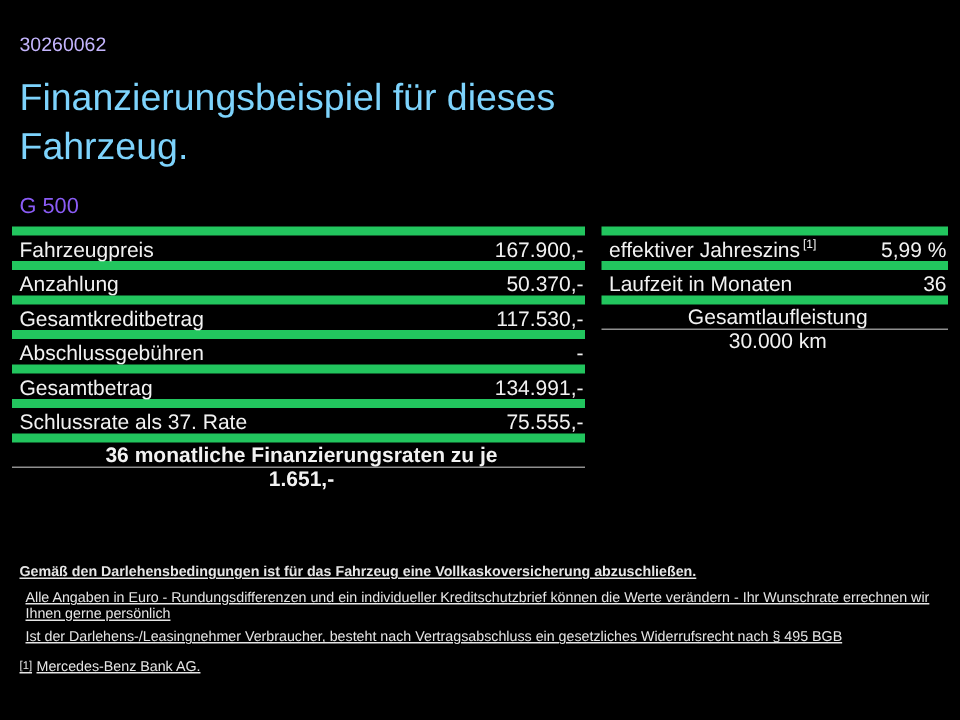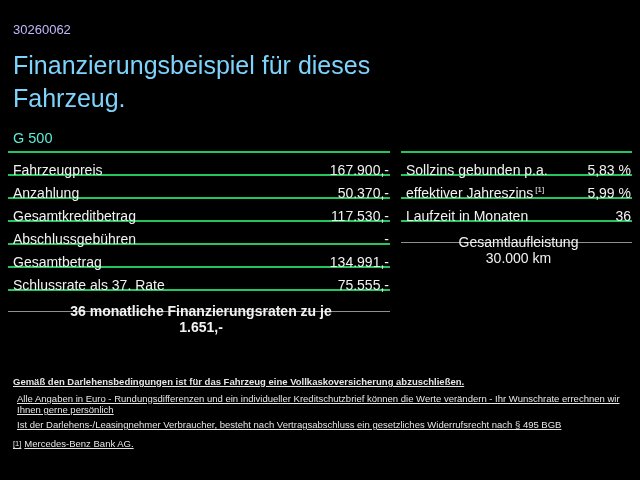--- a/index.html
+++ b/index.html
@@ -16,33 +16,33 @@
     font-size: 13px; color: #c4b5fd;
   }
   .page-title {
     position: absolute; left: 13px; top: 49px;
     width: 450px;
     font-size: 25px; line-height: 33px;
     color: #7dd3fc; font-weight: 400;
   }
   .model-name {
     position: absolute; left: 13px; top: 130px;
-    font-size: 14.5px; color: #5eead4;
+    font-size: 14.5px; color: #8b5cf6;
   }
   .fin-table {
     position: absolute; top: 151px;
   }
   .fin-table.left  { left: 8px;   width: 382px; }
   .fin-table.right { left: 401px; width: 231px; }
   .trow {
     display: flex; justify-content: space-between; align-items: center;
     height: 23px; box-sizing: border-box;
-    border-top: 2px solid #22c55e;
+    border-top: 6px solid #22c55e;
     font-size: 14px;
-    padding: 12px 1px 0 5px;
+    padding: 0 1px 0 5px;
   }
   .fin-table .trow:last-child { border-bottom: 1px solid #8f8f8f; flex-direction: column; }
   .trow.bold { font-weight: bold; }
   .tlabel { white-space: nowrap; }
   .tvalue { white-space: nowrap; text-align: right; }
   sup.fn {
     font-size: 8px; vertical-align: super; line-height: 0; margin-left: 2px;
   }
   .footer {
     position: absolute; left: 13px; top: 376px; width: 620px;
@@ -89,24 +89,20 @@
     <span class="tvalue">75.555,-</span>
   </div>
   <div class="trow bold">
     <span class="tlabel">36 monatliche Finanzierungsraten zu je</span>
     <span class="tvalue">1.651,-</span>
   </div>
 </div>
 
 <div class="fin-table right">
   <div class="trow">
-    <span class="tlabel">Sollzins gebunden p.a.</span>
-    <span class="tvalue">5,83 %</span>
-  </div>
-  <div class="trow">
     <span class="tlabel"><span>effektiver Jahreszins</span><sup class="fn">[1]</sup></span>
     <span class="tvalue">5,99 %</span>
   </div>
   <div class="trow">
     <span class="tlabel">Laufzeit in Monaten</span>
     <span class="tvalue">36</span>
   </div>
   <div class="trow">
     <span class="tlabel">Gesamtlaufleistung</span>
     <span class="tvalue">30.000 km</span>

